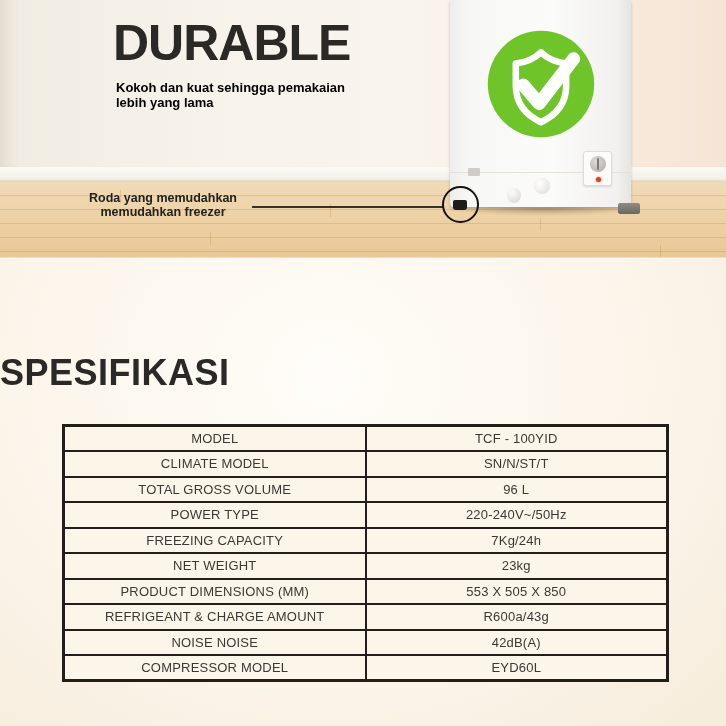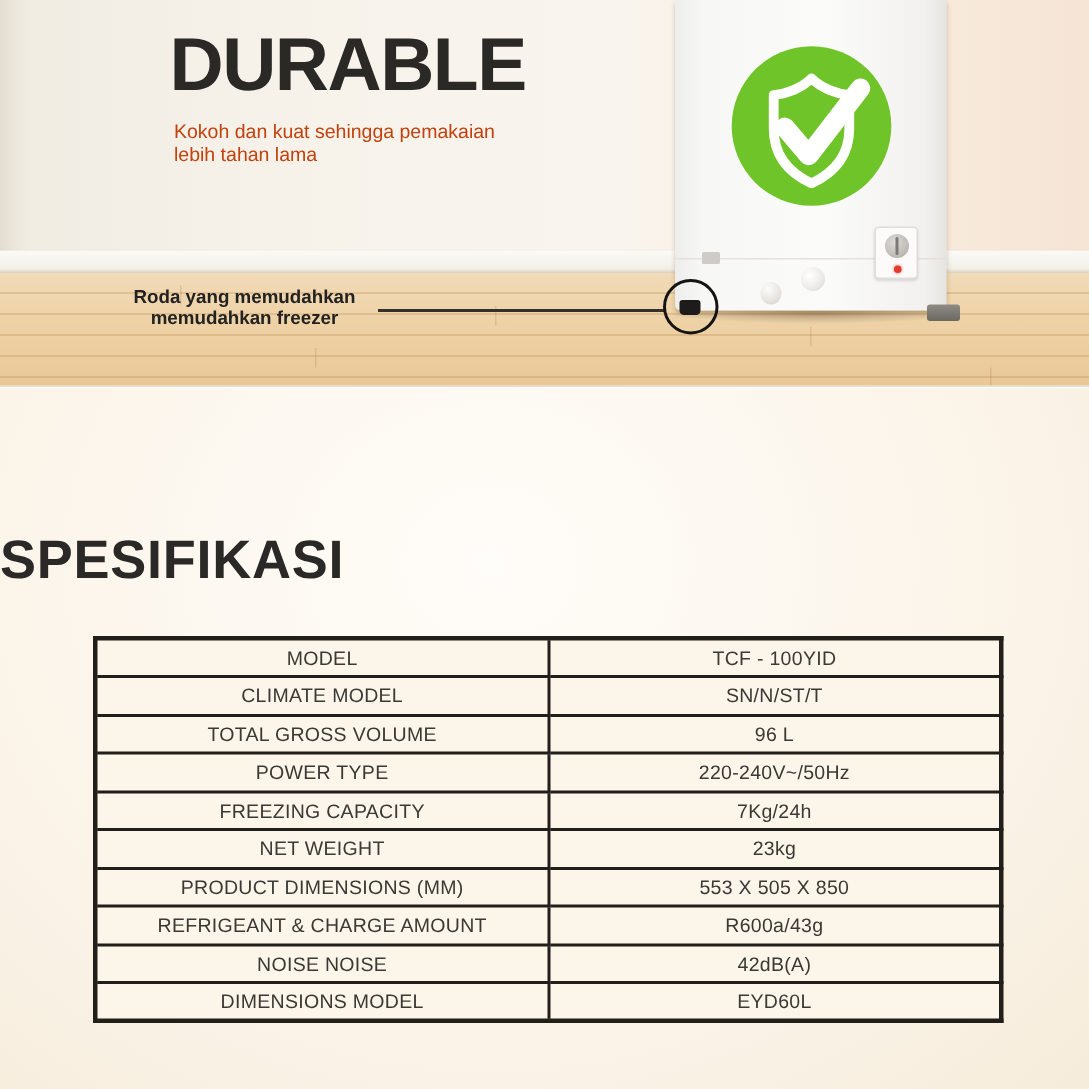--- a/index.html
+++ b/index.html
@@ -55,22 +55,22 @@
           background:linear-gradient(180deg,#8f8c86,#6b6862); border-radius:2px; }
   .freezer-wheel { position:absolute; left:3px; top:200px; width:14px; height:10px;
           background:#1d1c1a; border-radius:2px 2px 3px 3px; }
 
   
   .shield-badge { position:absolute; left:485px; top:28px; width:112px; height:112px; }
 
   
   .headline { position:absolute; left:113px; top:18px; font-size:50px; font-weight:800;
           letter-spacing:-1px; color:#2b2926; line-height:1; }
-  .subtitle { position:absolute; left:116px; top:80px; font-size:13px; font-weight:400;
-          color:#c2410c; line-height:15px; }
+  .subtitle { position:absolute; left:116px; top:80px; font-size:13px; font-weight:700;
+          color:#000000; line-height:15px; }
   .callout { position:absolute; left:78px; top:191px; width:170px; text-align:center;
           font-size:12.5px; font-weight:700; color:#232220; line-height:14px; }
   .callout-line { position:absolute; left:252px; top:206px; width:192px; height:2px; background:#35302a; }
   .callout-circle { position:absolute; left:442px; top:186px; width:37px; height:37px;
           border:2.5px solid #141414; border-radius:50%; background:transparent; }
 
   
   .spec { position:absolute; left:0; top:259px; width:726px; height:467px;
           background:radial-gradient(ellipse at 45% 25%, #fffdf9 0%, #fbf4e9 60%, #f6ecdb 100%); }
   .spec-title { position:absolute; left:0; top:93px; width:726px; 
@@ -110,21 +110,21 @@
     <svg class="shield-badge" viewBox="0 0 120 120">
       <circle cx="60" cy="60" r="57" fill="#6EC428"></circle>
       <path d="M60 26 C 53 33, 42 37, 33 38 L33 62 C33 82, 45 94, 60 101 C75 94, 87 82, 87 62 L87 38 C78 37, 67 33, 60 26 Z" fill="none" stroke="#ffffff" stroke-width="7" stroke-linejoin="round"></path>
       <path d="M41 61 L58 81 L95 33" fill="none" stroke="#6EC428" stroke-width="24" opacity="0"></path>
       <path d="M41 61 L58 81 L95 33" fill="none" stroke="#ffffff" stroke-width="14" stroke-linecap="round" stroke-linejoin="round"></path>
     </svg>
 
     <div class="headline">DURABLE</div>
     <div class="subtitle">
       <div>Kokoh dan kuat sehingga pemakaian</div>
-      <div>lebih tahan lama</div>
+      <div>lebih yang lama</div>
     </div>
 
     <div class="callout">
       <div>Roda yang memudahkan</div>
       <div>memudahkan freezer</div>
     </div>
     <div class="callout-line"></div>
     <div class="callout-circle"></div>
   </div>
 
@@ -162,19 +162,19 @@
         </tr>
         <tr>
           <td>REFRIGEANT &amp; CHARGE AMOUNT</td>
           <td>R600a/43g</td>
         </tr>
         <tr>
           <td>NOISE NOISE</td>
           <td>42dB(A)</td>
         </tr>
         <tr>
-          <td>DIMENSIONS MODEL</td>
+          <td>COMPRESSOR MODEL</td>
           <td>EYD60L</td>
         </tr>
       </tbody>
     </table>
   </div>
 </div>
 
 </body></html>

